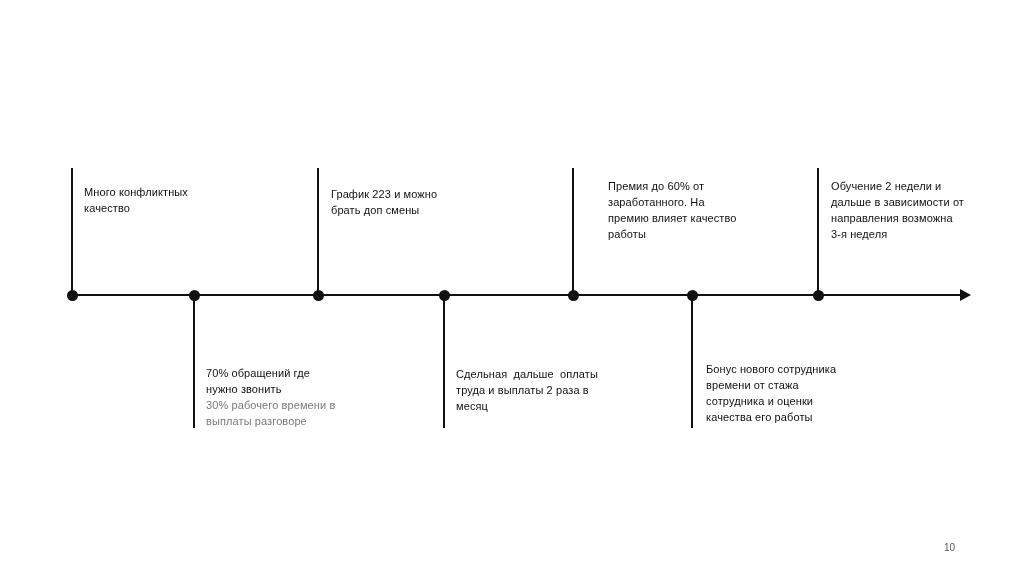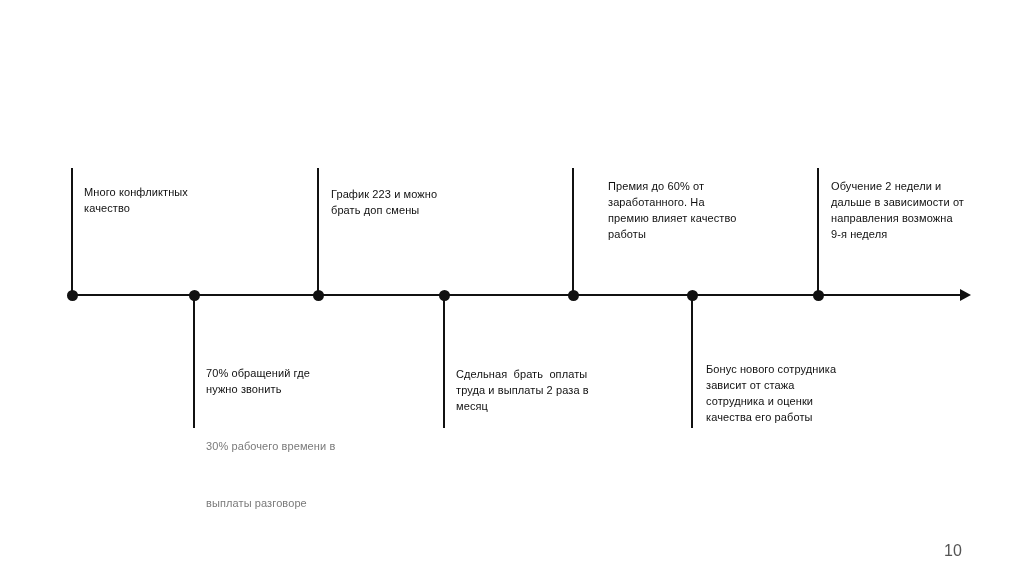--- a/index.html
+++ b/index.html
@@ -56,27 +56,26 @@
     line-height: 16px;
     color: #111111;
     letter-spacing: 0.1px;
     white-space: pre-wrap;
   }
   .text-block .line {
     display: block;
   }
   .text-block .line.muted {
     color: #7a7a7a;
-    margin-top: 41px;
   }
 
   
   .page-number {
     position: absolute;
-    font-size: 16px;
+    font-size: 10px;
     color: #555555;
   }
 </style>
 </head>
 <body>
 
 <div id="slide">
 
   <div class="axis-line" style="left: 72px; top: 294px; width: 888px;"></div>
   <div class="axis-arrow" style="left: 960px; top: 289px;"></div>
@@ -86,27 +85,27 @@
       <div class="node-dot" style="left: 66.5px; top: 289.5px;"></div>
       <div class="text-block" style="left: 84px; top: 184px;"><span class="line">Много конфликтных</span><span class="line">качество</span></div>
       <div class="stem" style="left: 193px; top: 295px; height: 133px;"></div>
       <div class="node-dot" style="left: 188.5px; top: 289.5px;"></div>
       <div class="text-block" style="left: 206px; top: 365px;"><span class="line">70% обращений где</span><span class="line">нужно звонить</span><span class="line muted">30% рабочего времени в</span><span class="line muted">выплаты разговоре</span></div>
       <div class="stem" style="left: 317px; top: 168px; height: 127px;"></div>
       <div class="node-dot" style="left: 312.5px; top: 289.5px;"></div>
       <div class="text-block" style="left: 331px; top: 186px;"><span class="line">График 223 и можно</span><span class="line">брать доп смены</span></div>
       <div class="stem" style="left: 443px; top: 295px; height: 133px;"></div>
       <div class="node-dot" style="left: 438.5px; top: 289.5px;"></div>
-      <div class="text-block" style="left: 456px; top: 366px;"><span class="line">Сдельная  брать  оплаты</span><span class="line">труда и выплаты 2 раза в</span><span class="line">месяц</span></div>
+      <div class="text-block" style="left: 456px; top: 366px;"><span class="line">Сдельная  дальше  оплаты</span><span class="line">труда и выплаты 2 раза в</span><span class="line">месяц</span></div>
       <div class="stem" style="left: 572px; top: 168px; height: 127px;"></div>
       <div class="node-dot" style="left: 567.5px; top: 289.5px;"></div>
       <div class="text-block" style="left: 599px; top: 178px; margin-left: 9px;"><span class="line">Премия до 60% от</span><span class="line">заработанного. На</span><span class="line">премию влияет качество</span><span class="line">работы</span></div>
       <div class="stem" style="left: 691px; top: 295px; height: 133px;"></div>
       <div class="node-dot" style="left: 686.5px; top: 289.5px;"></div>
-      <div class="text-block" style="left: 706px; top: 361px;"><span class="line">Бонус нового сотрудника</span><span class="line">зависит от стажа</span><span class="line">сотрудника и оценки</span><span class="line">качества его работы</span></div>
+      <div class="text-block" style="left: 706px; top: 361px;"><span class="line">Бонус нового сотрудника</span><span class="line">времени от стажа</span><span class="line">сотрудника и оценки</span><span class="line">качества его работы</span></div>
       <div class="stem" style="left: 817px; top: 168px; height: 127px;"></div>
       <div class="node-dot" style="left: 812.5px; top: 289.5px;"></div>
-      <div class="text-block" style="left: 831px; top: 178px;"><span class="line">Обучение 2 недели и</span><span class="line">дальше в зависимости от</span><span class="line">направления возможна</span><span class="line">9-я неделя</span></div>
+      <div class="text-block" style="left: 831px; top: 178px;"><span class="line">Обучение 2 недели и</span><span class="line">дальше в зависимости от</span><span class="line">направления возможна</span><span class="line">3-я неделя</span></div>
     </div>
 
   <div class="page-number" style="left: 944px; top: 542px;">10</div>
 
 </div>
 
 </body></html>

